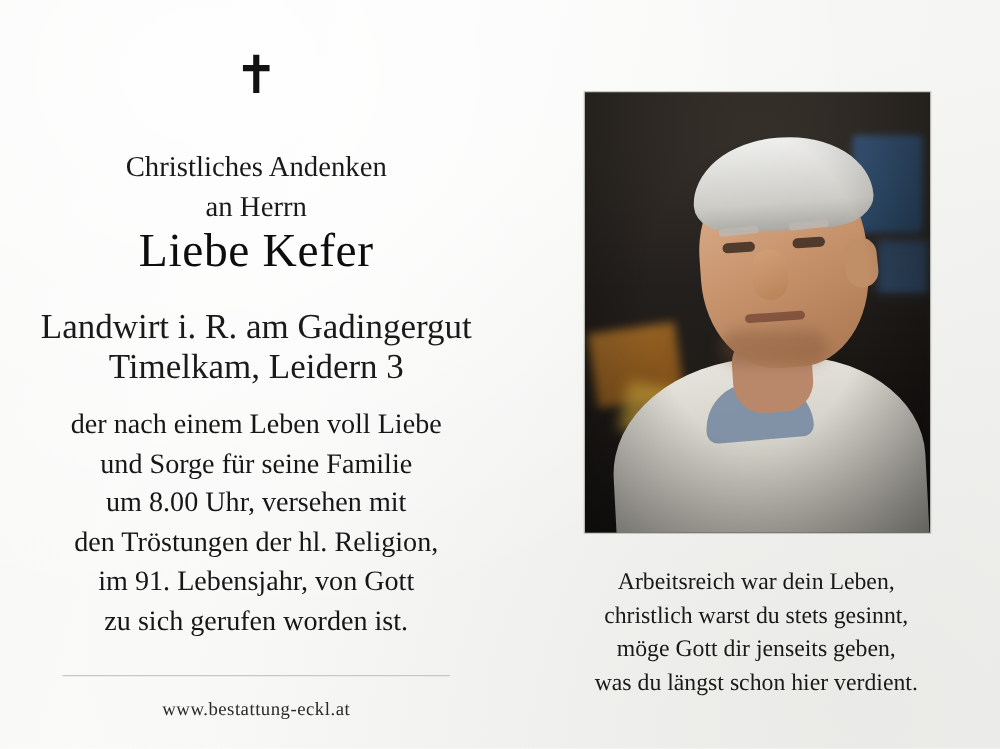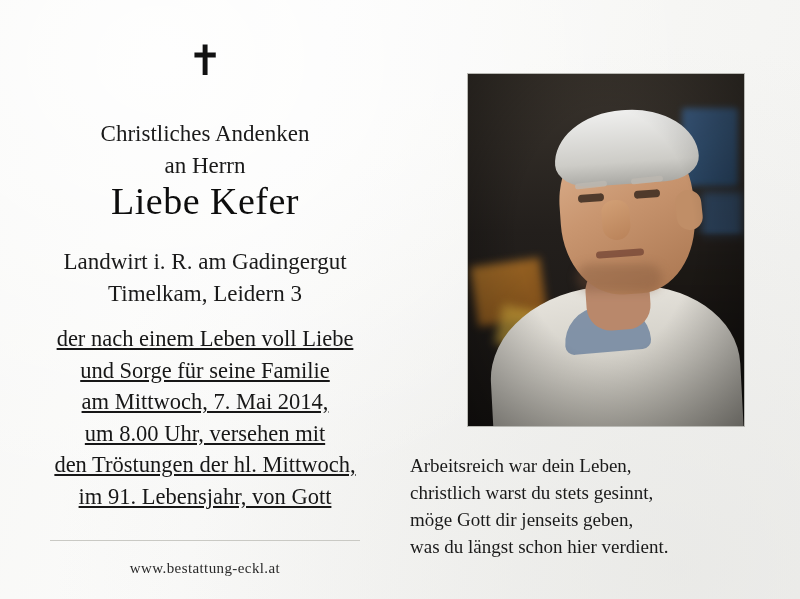--- a/index.html
+++ b/index.html
@@ -70,35 +70,35 @@
     font-size: 38px;
     line-height: 46px;
     color: #0d0d0d;
     letter-spacing: 0.5px;
   }
   .occupation {
     position: absolute;
     left: 0;
     right: 0;
     top: 246px;
-    font-size: 23px;
+    font-size: 28px;
     line-height: 32px;
     color: #1a1a1a;
   }
   .occupation .l2 { display: block; }
   .body-text {
     position: absolute;
     left: 0;
     right: 0;
     top: 323px;
     font-size: 22.5px;
     line-height: 31.5px;
     color: #171717;
   }
-  .body-text span { display: block; text-decoration: underline; }
+  .body-text span { display: block; }
   .divider {
     position: absolute;
     left: 50px;
     width: 310px;
     top: 540px;
     height: 1px;
     background: #c9c9c4;
   }
   .website {
     position: absolute;
@@ -309,21 +309,21 @@
   .photo-vignette {
     position: absolute;
     inset: 0;
     background: radial-gradient(ellipse at 50% 45%, rgba(0,0,0,0) 45%, rgba(0,0,0,0.45) 100%);
   }
   .verse {
     position: absolute;
     left: 0;
     right: 0;
     top: 452px;
-    text-align: left;
+    text-align: center;
     font-size: 19px;
     line-height: 27px;
     color: #1a1a1a;
   }
   .verse span { display: block; }
 </style>
 </head>
 <body>
 
 <div class="card">
@@ -341,24 +341,24 @@
     <div class="name">Liebe Kefer</div>
 
     <div class="occupation">
       <span class="l1">Landwirt i. R. am Gadingergut</span>
       <span class="l2">Timelkam, Leidern 3</span>
     </div>
 
     <div class="body-text">
       <span>der nach einem Leben voll Liebe</span>
       <span>und Sorge für seine Familie</span>
-      <span>am Mittwoch, 7. Mai 2014,</span>
       <span>um 8.00 Uhr, versehen mit</span>
-      <span>den Tröstungen der hl. Mittwoch,</span>
+      <span>den Tröstungen der hl. Religion,</span>
       <span>im 91. Lebensjahr, von Gott</span>
+      <span>zu sich gerufen worden ist.</span>
     </div>
 
     <div class="divider"></div>
 
     <div class="website">www.bestattung-eckl.at</div>
   </div>
 
   <div class="right-col">
     <div class="photo-frame">
       <div class="photo">

